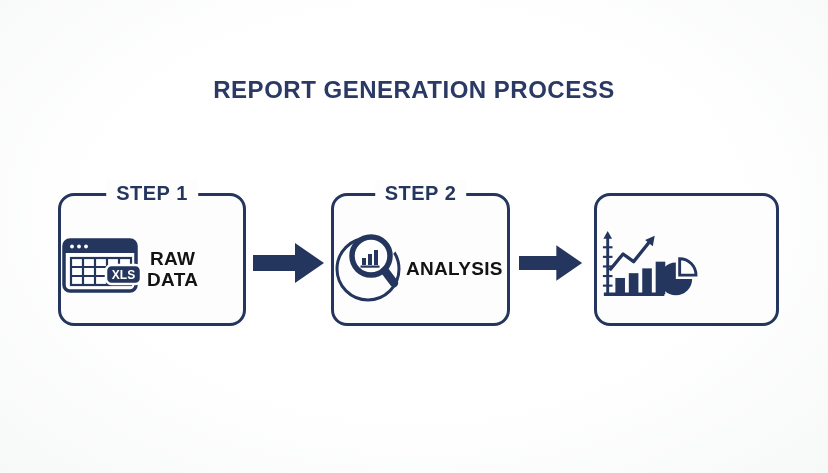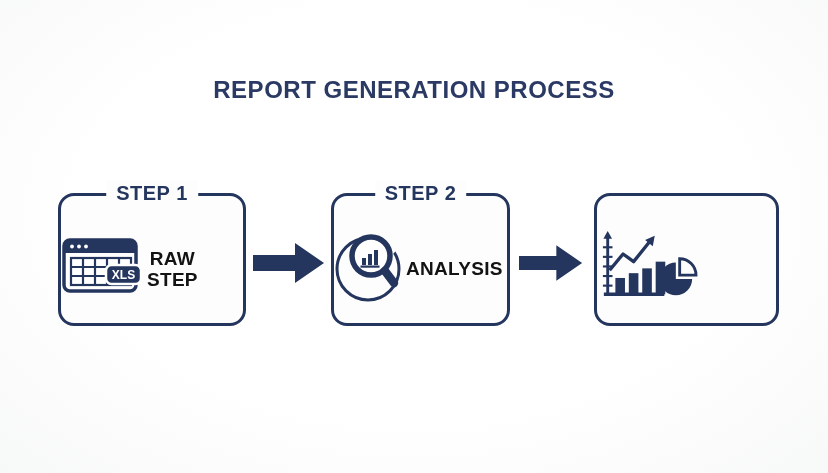--- a/index.html
+++ b/index.html
@@ -110,21 +110,21 @@
           <line x1="46" y1="21" x2="46" y2="48" stroke="#24355E" stroke-width="2.2"></line>
           <line x1="58" y1="21" x2="58" y2="48" stroke="#24355E" stroke-width="2.2"></line>
           <line x1="10" y1="30" x2="70" y2="30" stroke="#24355E" stroke-width="2.2"></line>
           <line x1="10" y1="39" x2="70" y2="39" stroke="#24355E" stroke-width="2.2"></line>
           <rect x="45" y="28" width="35" height="19" rx="5.5" fill="#24355E" stroke="#ffffff" stroke-width="2.5"></rect>
           <text x="62.5" y="42" font-size="12" font-weight="bold" fill="#ffffff" text-anchor="middle" font-family="Liberation Sans, sans-serif">XLS</text>
         </svg>
       </div>
       <div class="caption">
         <div>RAW</div>
-        <div>STEP</div>
+        <div>DATA</div>
       </div>
     </div>
   </div>
 
   <svg class="arrow a1" width="72" height="44" viewBox="0 0 72 44">
     <polygon points="0,14 42,14 42,2 71,22 42,42 42,30 0,30" fill="#24355E"></polygon>
   </svg>
 
   <div class="step-box s2">
     <div class="step-label">STEP 2</div>

